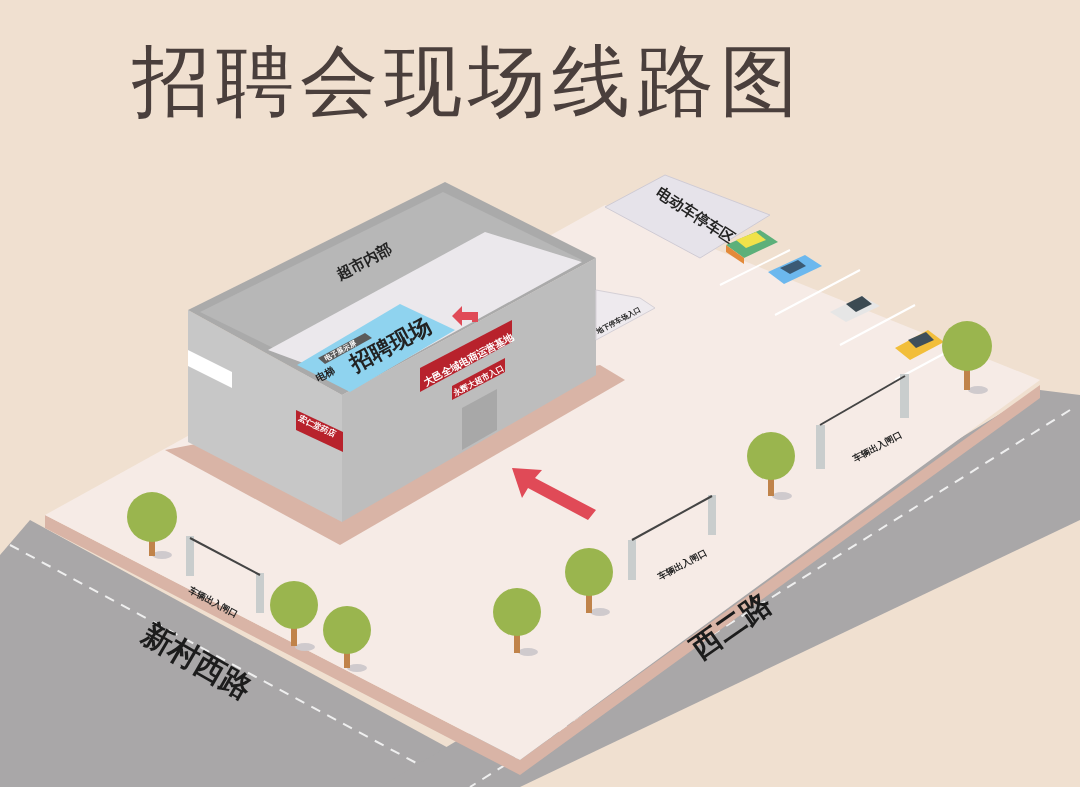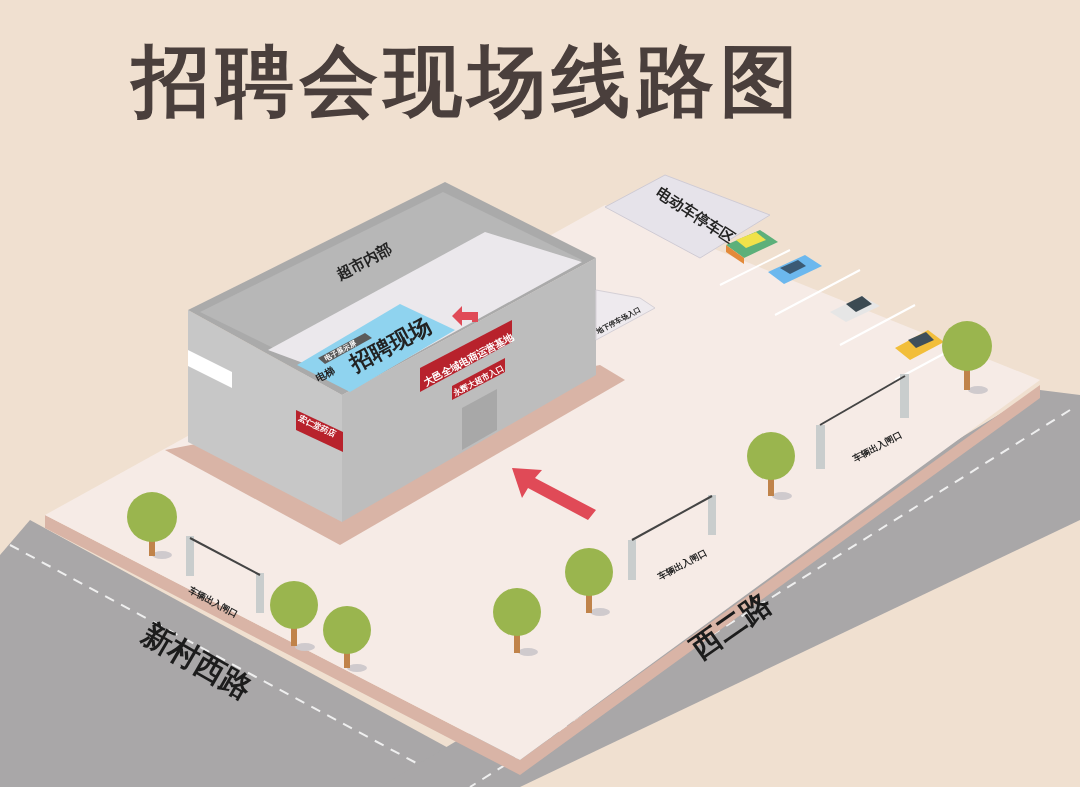--- a/index.html
+++ b/index.html
@@ -4,21 +4,21 @@
 <style>
   html, body { margin: 0; padding: 0; }
   body {
     width: 1080px; height: 787px; overflow: hidden;
     background: #f0e0d0;
     font-family: "DejaVu Sans", "Liberation Sans", sans-serif;
     position: relative;
   }
   .title {
     position: absolute; left: 0; top: 30px; width: 936px;
-    text-align: center; font-size: 78px; font-weight: bold;
+    text-align: center; font-size: 78px; font-weight: normal;
     color: #4a3f3c; letter-spacing: 6px;
   }
   svg.scene { position: absolute; left: 0; top: 0; }
   .lbl { font-family: "DejaVu Sans", sans-serif; font-weight: bold; fill: #222; }
   .road-lbl { font-family: "DejaVu Sans", sans-serif; font-weight: bold; fill: #1c1c1c; font-size: 30px; }
   .sign-txt { fill: #ffffff; font-weight: bold; font-family: "DejaVu Sans", sans-serif; }
 </style>
 </head>
 <body>
 

